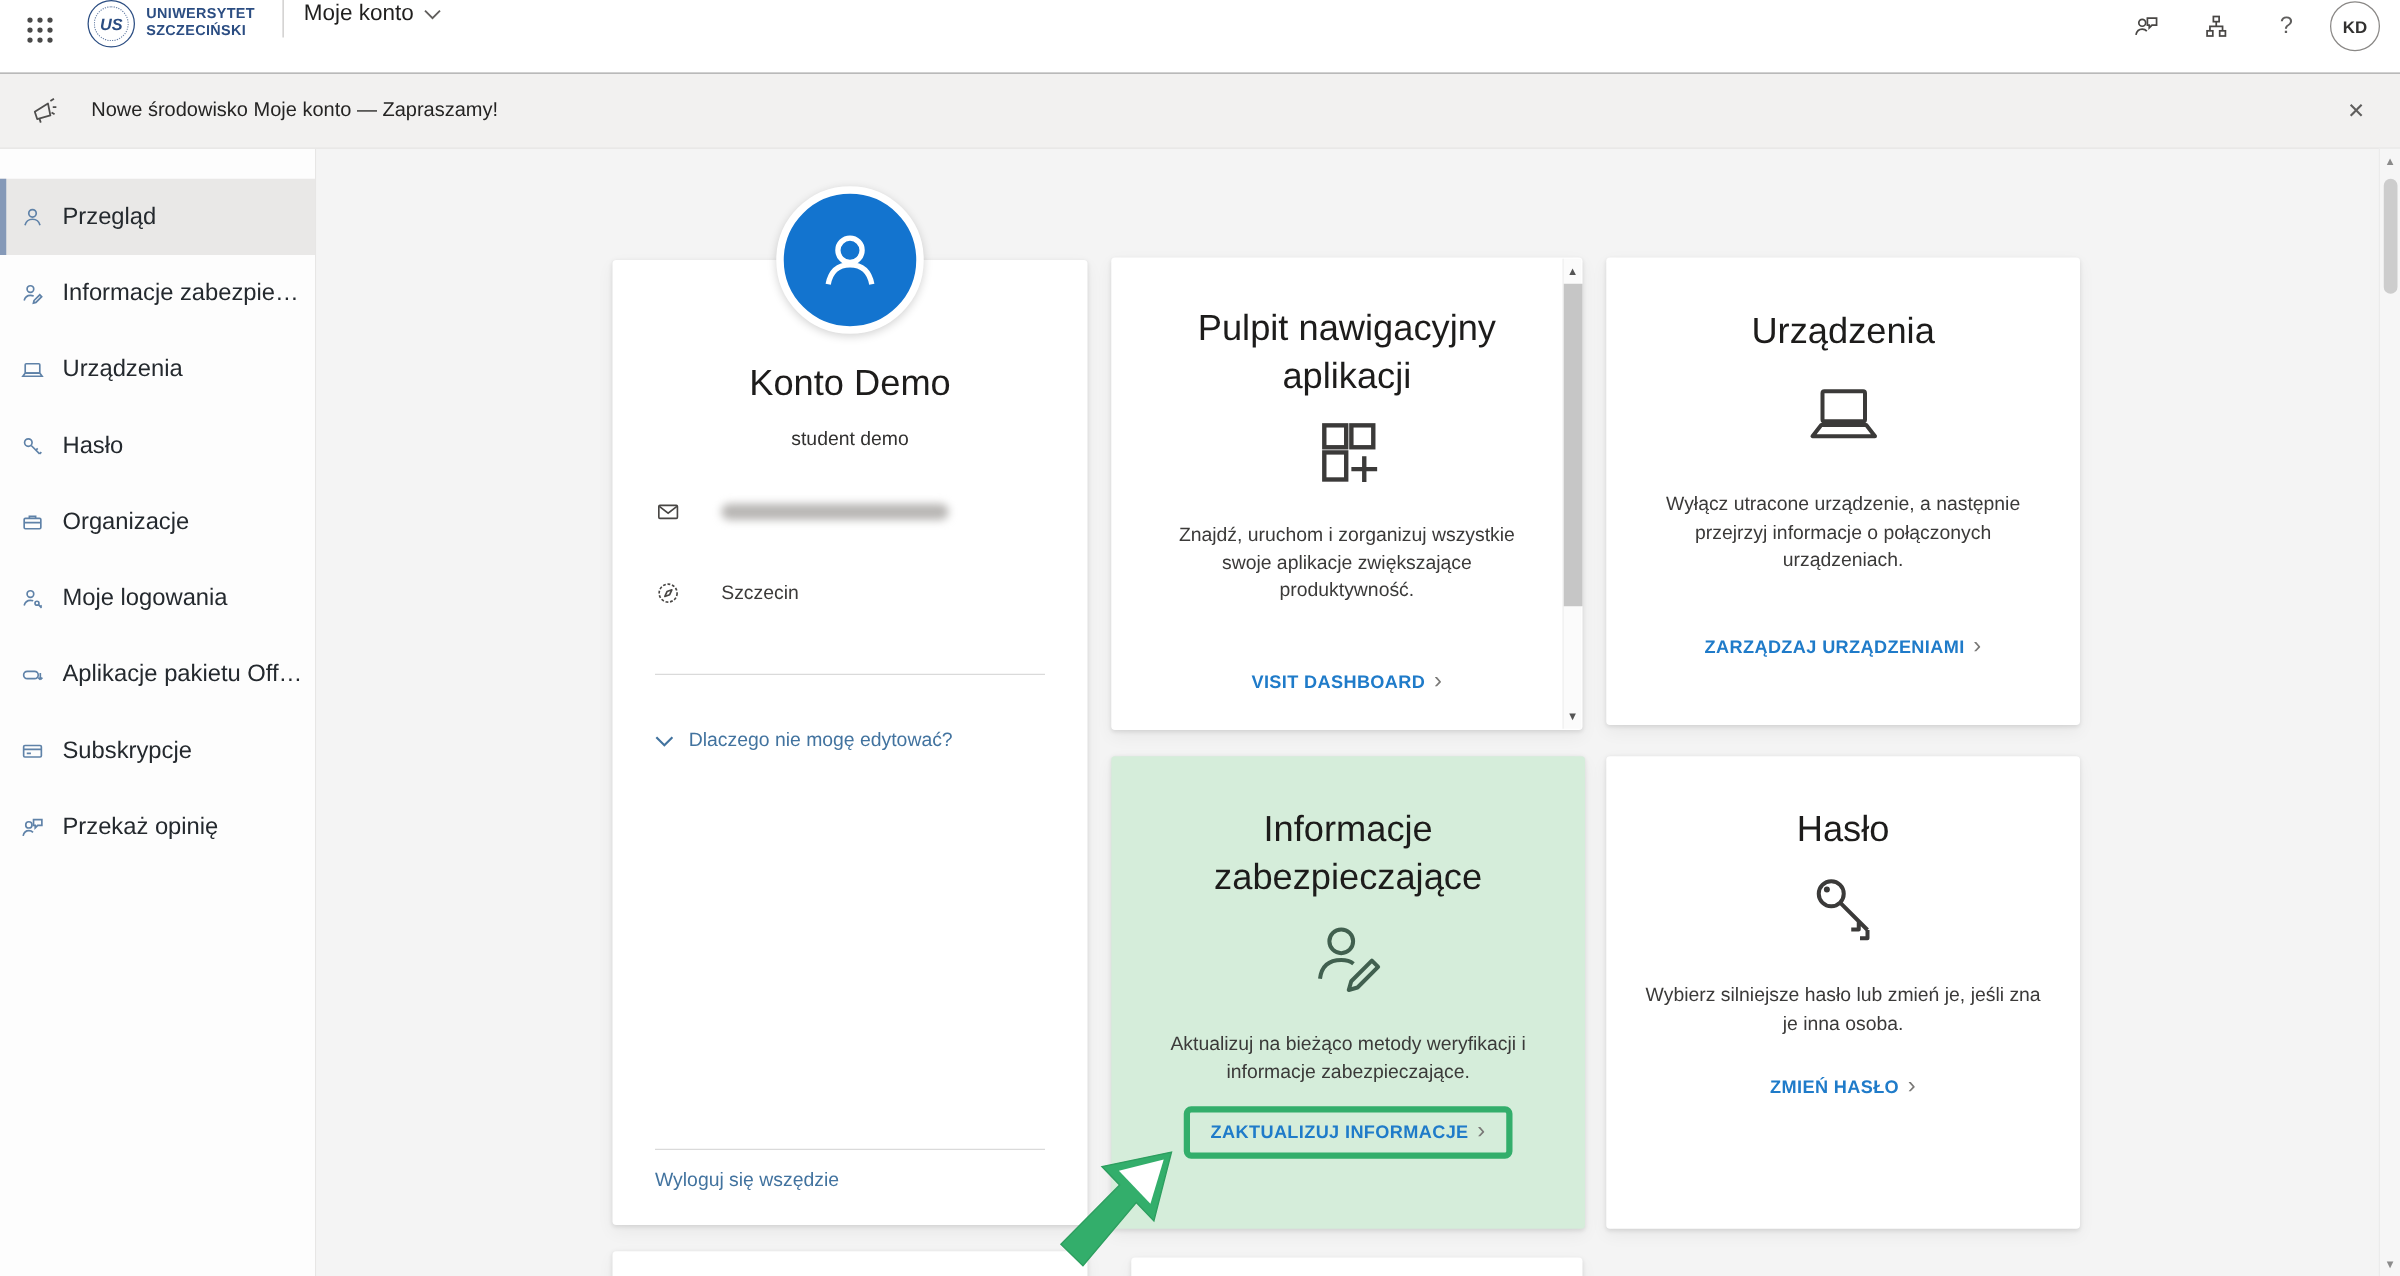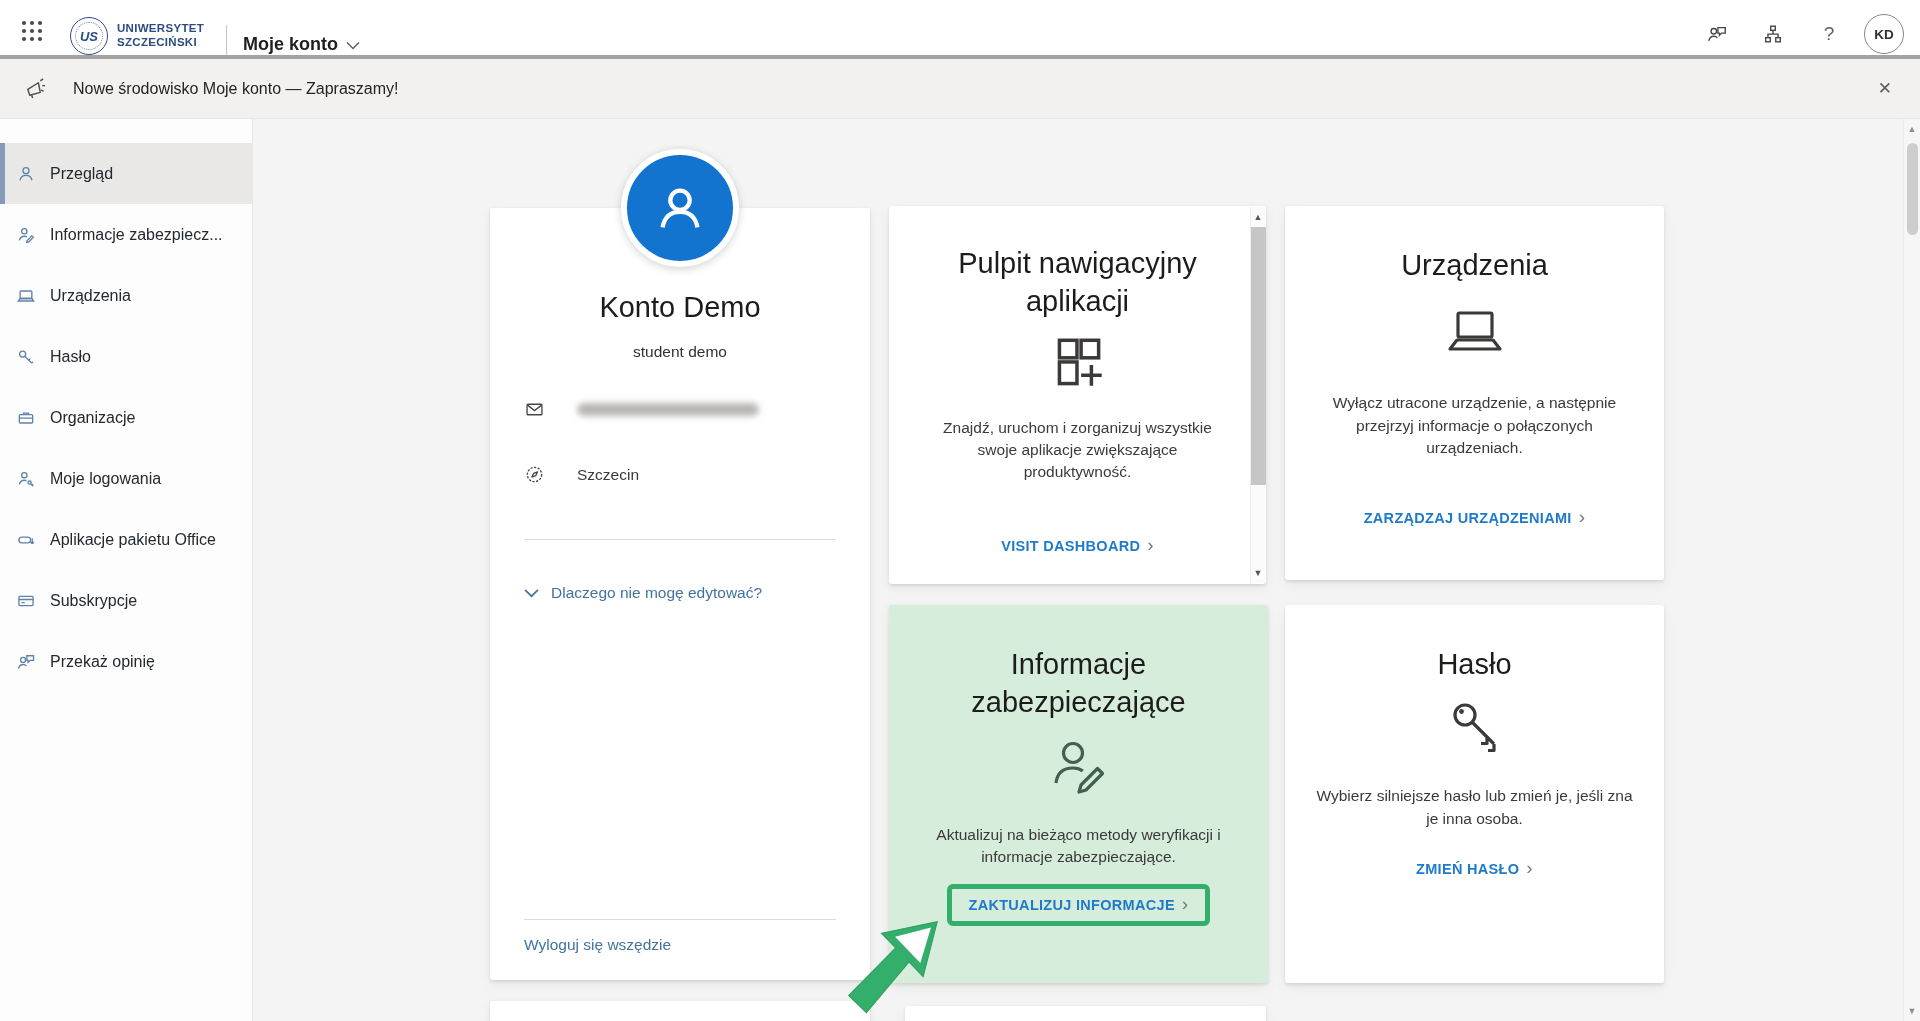--- a/index.html
+++ b/index.html
@@ -4,51 +4,51 @@
 <style>
   * { margin:0; padding:0; box-sizing:border-box; }
   html,body { width:1920px; height:1021px; overflow:hidden; }
   body {
     font-family:"Liberation Sans", sans-serif;
     background:#f4f4f4; color:#252423; position:relative;
   }
 
   
   .topbar { position:absolute; left:0; top:0; width:1920px; height:59px;
-    background:#fff; border-bottom:4px solid #a3a3a3; display:flex; align-items:flex-end; z-index:30; }
+    background:#fff; border-bottom:1px solid #a3a3a3; display:flex; align-items:flex-start; z-index:30; }
   .waffle { width:48px; height:48px; margin-left:8px; display:flex; align-items:center; justify-content:center; cursor:pointer; }
   .brand { display:flex; align-items:center; gap:9px; margin-left:14px; cursor:pointer; }
   .seal { width:38px; height:38px; border:1.6px solid #2b4d82; border-radius:50%;
     display:flex; align-items:center; justify-content:center; color:#2b4d82; position:relative; }
   .seal::after { content:""; position:absolute; inset:4px; border:1px dotted #2b4d82; border-radius:50%; opacity:.7; }
   .seal span { font-size:13px; font-weight:700; font-style:italic; }
   .brand-text { color:#2b4d82; font-size:11.5px; font-weight:700; line-height:1.18; letter-spacing:.3px; }
   .tb-divider { width:1px; height:30px; background:#c7c6c5; margin:0 16px 0 22px; }
-  .portal-title { font-size:18px; font-weight:700; color:#201f1e; display:flex; align-items:center; gap:8px; cursor:pointer; }
+  .portal-title { font-size:18px; font-weight:400; color:#201f1e; display:flex; align-items:center; gap:8px; cursor:pointer; }
   .portal-title svg { margin-top:2px; }
   .tb-right { margin-left:auto; display:flex; align-items:center; gap:14px; padding-right:16px; }
   .tb-icon { width:42px; height:42px; display:flex; align-items:center; justify-content:center;
     color:#484644; cursor:pointer; }
   .tb-help { font-size:19px; color:#5f5e5d; font-weight:400; }
   .tb-avatar { width:40px; height:40px; border-radius:50%; border:1.6px solid #8a8886;
     display:flex; align-items:center; justify-content:center; font-size:13.5px; font-weight:600;
     color:#323130; background:#fff; cursor:pointer; }
 
   
   .banner { position:absolute; left:0; top:59px; width:1920px; height:60px; background:#f2f1f0;
     border-bottom:1px solid #e6e5e4; display:flex; align-items:center; z-index:25;gap:12px; }
   .banner-icon { margin-left:24px; color:#4f4e4d; display:flex; }
   .banner-text { margin-left:14px; font-size:16px; color:#252423; }
   .banner-close { margin-left:auto; margin-right:22px; font-size:17px; color:#5f5e5d; cursor:pointer; padding:6px; }
 
   
   .sidebar { position:absolute; left:0; top:119px; width:253px; bottom:0; background:#fdfdfd;
     border-right:1px solid #e7e6e5; padding-top:24px; z-index:10; }
   .side-item { height:61px; display:flex; align-items:center; gap:13px; padding-left:15px;
-    font-size:16px; color:#24292e; cursor:pointer; position:relative; }
+    font-size:19px; color:#24292e; cursor:pointer; position:relative; }
   .side-item .s-icon { width:22px; height:22px; color:#5f82a8; display:flex; align-items:center; justify-content:center; flex:none; }
   .side-item.active { background:#e9e8e7; }
   .side-item.active::before { content:""; position:absolute; left:0; top:0; bottom:0; width:5px; background:#8599b8; }
   .side-item .s-label { white-space:nowrap; overflow:hidden; text-overflow:ellipsis; padding-right:8px; }
 
   
   .card { position:absolute; background:#fff; border-radius:3px;
     box-shadow:0 1.2px 3.6px rgba(0,0,0,.10), 0 5px 14px rgba(0,0,0,.05);
     display:flex; flex-direction:column; align-items:center; text-align:center; z-index:5; }
   .card-title { font-size:29px; font-weight:400; color:#1d1c1b; line-height:1.32; }

